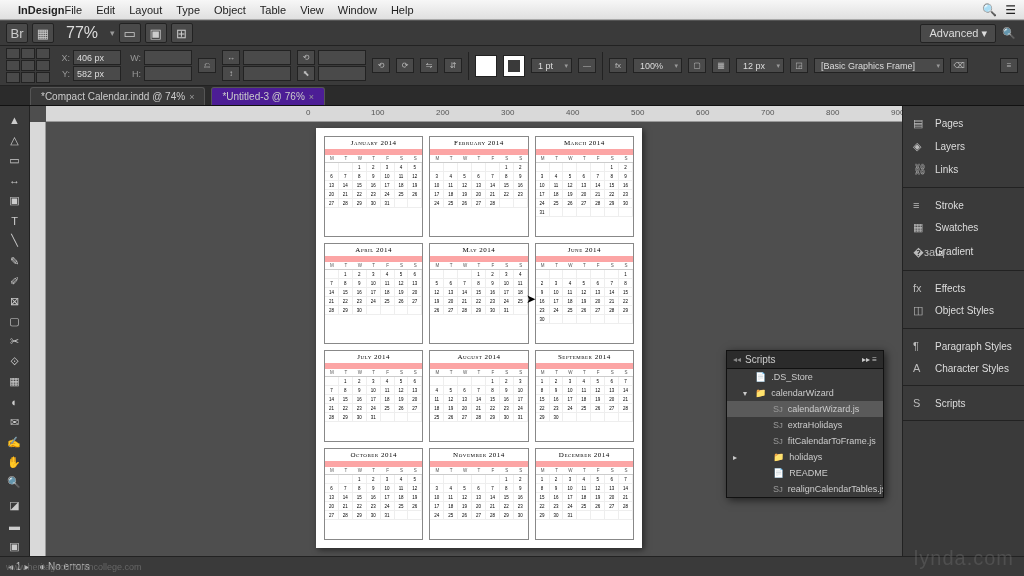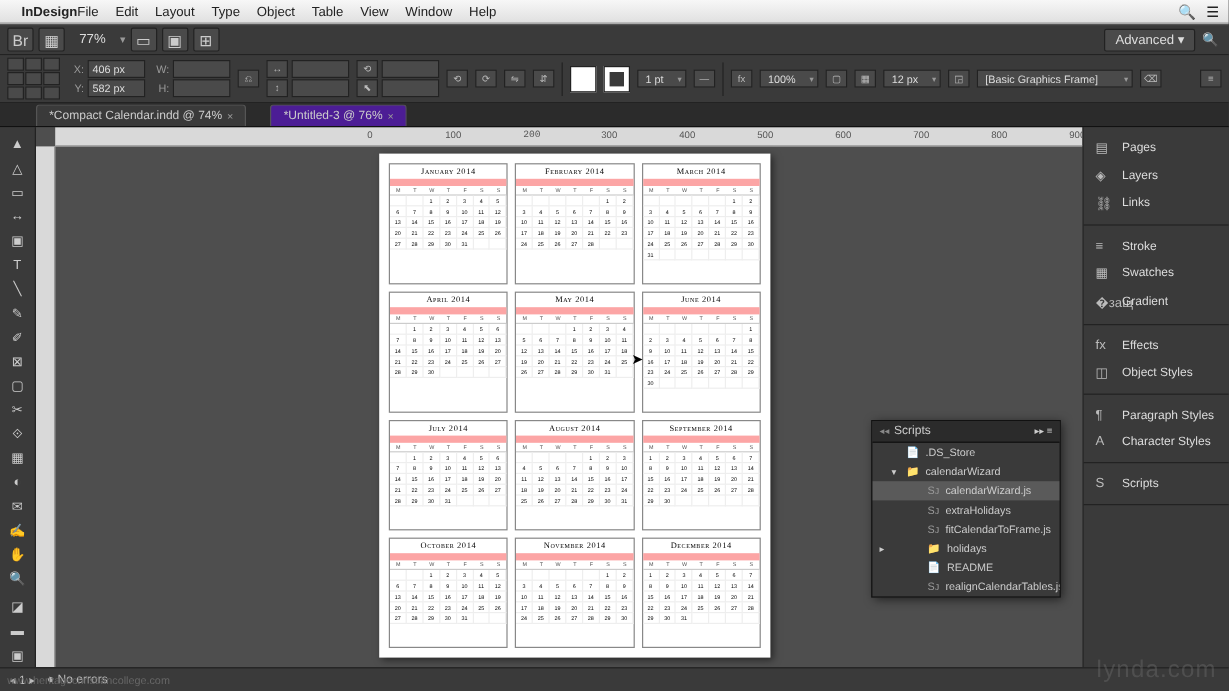--- a/index.html
+++ b/index.html
@@ -5,38 +5,38 @@
 *{margin:0;padding:0;box-sizing:border-box;font-family:"Helvetica Neue",Arial,sans-serif;user-select:none}
 body{width:1024px;height:576px;background:#333;overflow:hidden;position:relative}
 .menubar{height:20px;background:linear-gradient(#f7f7f7,#e0e0e0);display:flex;align-items:center;padding:0 8px;font-size:11px;color:#222;border-bottom:1px solid #aaa}
 .menubar .apple{margin-right:10px;font-size:13px}
 .menubar .app{font-weight:700;}
 .menubar .m{margin-right:14px;cursor:default}
 .menubar .sp{flex:1}
 .menubar .ricon{margin-left:8px;font-size:12px}
 .toolbar1{height:26px;background:#3a3a3a;border-top:1px solid #555;border-bottom:1px solid #222;display:flex;align-items:center;padding:0 6px;gap:4px}
 .ticon{width:22px;height:20px;background:#4a4a4a;border:1px solid #222;border-radius:2px;display:flex;align-items:center;justify-content:center;color:#ccc;font-size:13px}
-.zoom{color:#ddd;font-size:11px;padding:0 8px}
+.zoom{color:#ddd;font-size:16px;padding:0 8px}
 .tsp{flex:1}
 .workspace{color:#ddd;font-size:11px;padding:2px 8px;background:#4a4a4a;border:1px solid #222;border-radius:2px}
 .sicon{width:18px;height:18px;color:#bbb;font-size:11px;display:flex;align-items:center;justify-content:center}
 .toolbar2{height:40px;background:#3a3a3a;border-bottom:1px solid #222;display:flex;align-items:center;padding:0 6px;gap:6px;font-size:10px;color:#aaa}
 .ctrl-group{display:flex;flex-direction:column;gap:1px}
 .ctrl-row{display:flex;align-items:center;gap:3px}
 .lbl{width:14px;text-align:right;color:#999;font-size:9px}
 .fld{width:48px;height:15px;background:#4a4a4a;border:1px solid #222;color:#ddd;font-size:9px;padding:0 3px;display:flex;align-items:center}
 .smbtn{width:18px;height:15px;background:#4a4a4a;border:1px solid #222;color:#bbb;font-size:8px;display:flex;align-items:center;justify-content:center}
 .align-grid{display:grid;grid-template-columns:repeat(3,14px);gap:1px}
 .align-grid div{width:14px;height:11px;background:#4a4a4a;border:1px solid #222}
 .swatch{width:22px;height:22px;background:#fff;border:1px solid #222;position:relative}
 .swatch.stroke::after{content:"";position:absolute;inset:4px;background:#3a3a3a}
 .drop{padding:1px 18px 1px 6px;background:#4a4a4a;border:1px solid #222;color:#ddd;font-size:9px;height:15px;display:flex;align-items:center;position:relative}
 .drop::after{content:"▾";position:absolute;right:3px;font-size:7px;color:#999}
 .tabbar{height:20px;background:#2b2b2b;border-bottom:1px solid #111;display:flex;align-items:flex-end;padding-left:30px;font-size:10px}
-.tab{padding:3px 10px;background:#3a3a3a;color:#ccc;border:1px solid #555;border-bottom:none;margin-right:20px;border-radius:3px 3px 0 0;display:flex;align-items:center;gap:4px}
+.tab{padding:3px 10px;background:#3a3a3a;color:#ccc;border:1px solid #555;border-bottom:none;margin-right:6px;border-radius:3px 3px 0 0;display:flex;align-items:center;gap:4px}
 .tab.active{background:#4c1d95}
 .tab .x{font-size:9px;color:#999}
 .main{display:flex;height:450px;position:relative}
 .toolbox{width:30px;background:#3a3a3a;border-right:1px solid #222;display:flex;flex-direction:column;padding-top:4px}
 .tool{width:24px;height:20px;margin:1px auto;display:flex;align-items:center;justify-content:center;color:#ccc;font-size:11px;border:1px solid transparent}
 .canvas-wrap{flex:1;background:#4e4e4e;position:relative;overflow:hidden}
 .hruler{height:16px;background:#d9d9d9;border-bottom:1px solid #999;position:relative;font-size:8px;color:#555;margin-left:16px}
 .hruler span{position:absolute;top:2px}
 .vruler{width:16px;background:#d9d9d9;border-right:1px solid #999;position:absolute;left:0;top:16px;bottom:0}
 .page{position:absolute;left:286px;top:22px;width:326px;height:420px;background:#fff;box-shadow:2px 2px 6px rgba(0,0,0,.5)}
@@ -218,21 +218,21 @@
     <div class="tool">🔍</div>
     <div class="tool" style="margin-top:4px">◪</div>
     <div class="tool">▬</div>
     <div class="tool">▣</div>
   </div>
 
   <div class="canvas-wrap">
     <div class="hruler" id="hruler">
         <span style="left: 260px;">0</span>
         <span style="left: 325px;">100</span>
-        <span style="left: 390px; font-family: Liberation Mono, monospace;">200</span>
+        <span style="left: 390px;">200</span>
         <span style="left: 455px;">300</span>
         <span style="left: 520px;">400</span>
         <span style="left: 585px;">500</span>
         <span style="left: 650px;">600</span>
         <span style="left: 715px;">700</span>
         <span style="left: 780px;">800</span>
         <span style="left: 845px;">900</span>
       </div>
     <div class="vruler"></div>
     <div class="page">

